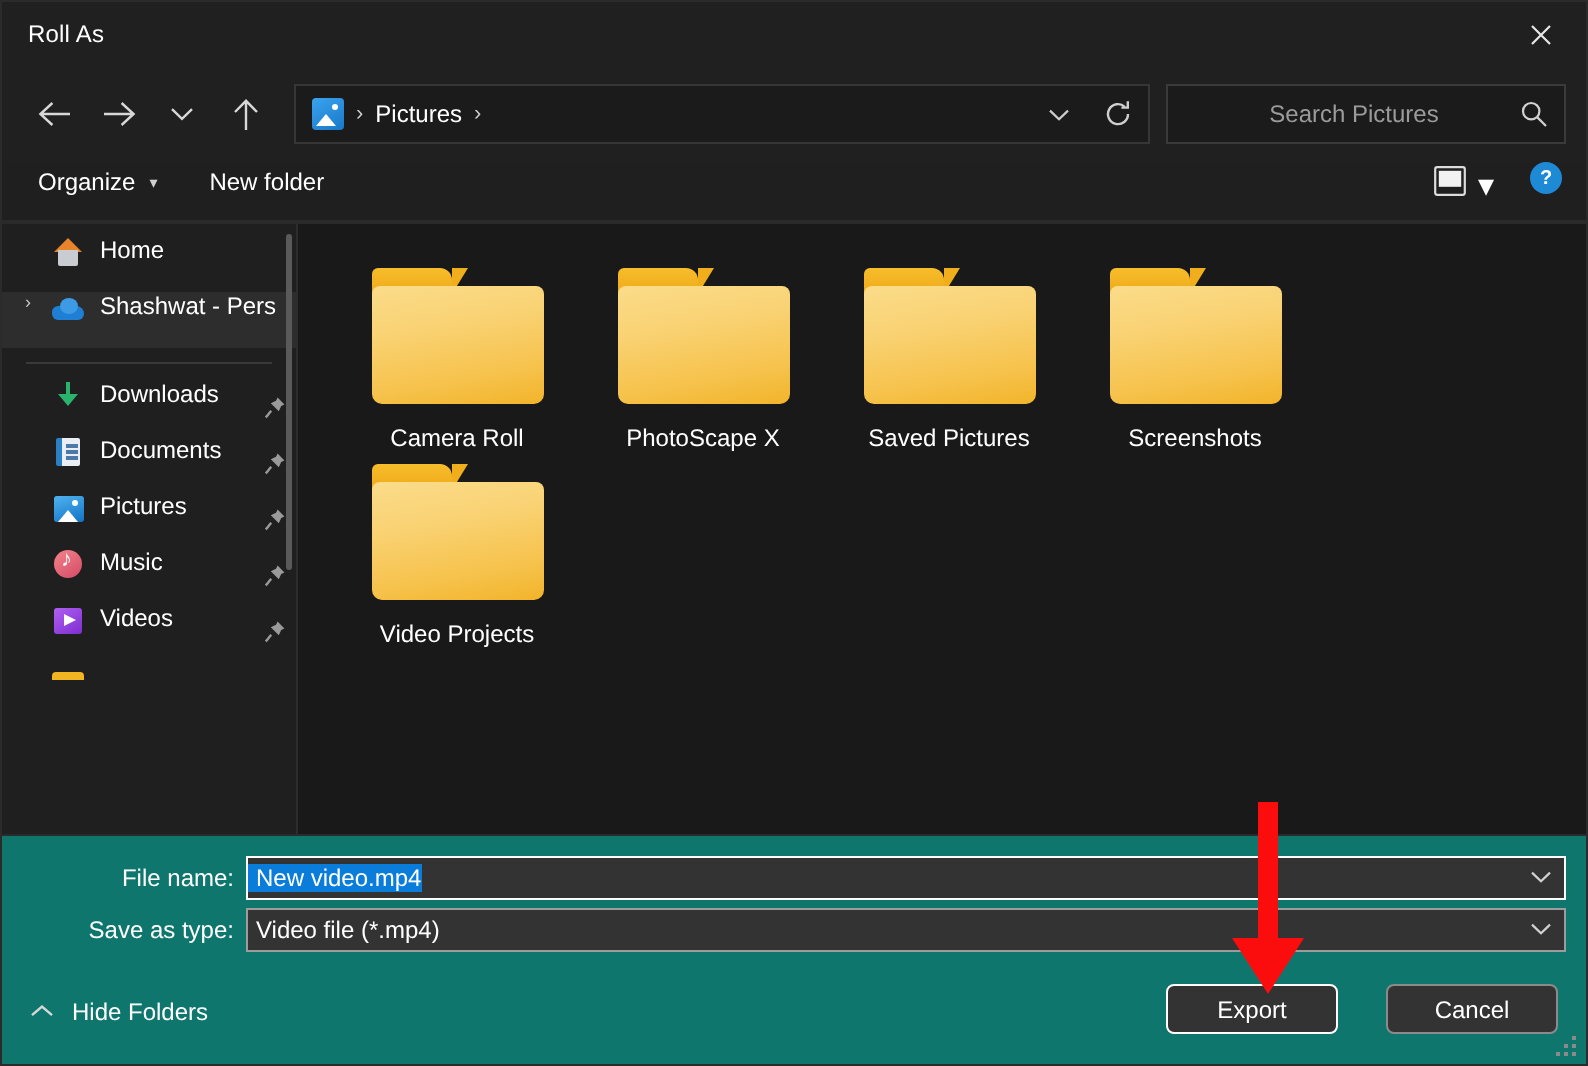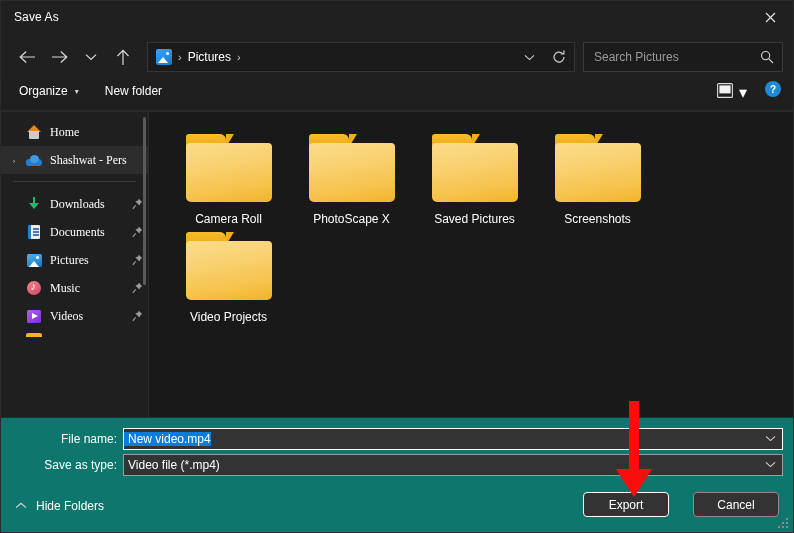--- a/index.html
+++ b/index.html
@@ -89,21 +89,21 @@
   .addr-spacer { flex: 1; }
 
   .searchbox {
     width: 200px; height: 30px;
     margin-left: 8px;
     background: #1b1b1b;
     border: 1px solid #3a3a3a;
     display: flex; align-items: center;
     padding: 0 8px 0 10px;
   }
-  .searchbox .ph { flex:1; font-size: 12px; color: #9b9b9b; }
+  .searchbox .ph { flex:1; font-size: 12px; color: #9b9b9b; text-align: center; }
   .searchbox .sico { color: #d2d2d2; display:flex; }
 
   
   .cmdbar {
     height: 30px; min-height: 30px;
     background: #1f1f1f;
     display: flex; align-items: flex-start;
     padding: 0 12px;
     border-bottom: 1px solid #2a2a2a;
   }
@@ -134,25 +134,24 @@
   
   .sidebar {
     width: 148px; min-width: 148px;
     background: #1f1f1f;
     position: relative;
     overflow: hidden;
     border-right: 1px solid #2d2d2d;
   }
   .nav-item {
     height: 28px;
-    display: flex; align-items: center;
+    display: flex; 
     padding-left: 2px;
     font-size: 12px; color: #ffffff;
     position: relative;
-    font-family: Liberation Serif, serif;
   }
   .nav-item.sel { background: #2d2d2d; }
   .nav-exp {
     width: 22px; text-align: center; color: #c8c8c8; font-size: 9px;
     flex: none;
   }
   .nav-ico {
     width: 18px; height: 16px; flex: none;
     display: flex; align-items: center; justify-content: center;
     margin-right: 7px;
@@ -331,21 +330,21 @@
     width: 794px; height: 533px;
     pointer-events: none;
   }
 </style>
 </head>
 <body>
 
 <div id="dialog">
 
   <div class="titlebar">
-    <span class="title">Save As</span>
+    <span class="title">Roll As</span>
     <div class="close-btn">
       <svg width="11" height="11" viewBox="0 0 11 11">
           <path d="M1 1 L10 10 M10 1 L1 10" stroke="#e8e8e8" stroke-width="1.1" fill="none"></path>
         </svg>
     </div>
   </div>
 
   <div class="navbar">
     <div class="navbtn">
       <svg width="17" height="14" viewBox="0 0 17 14">

